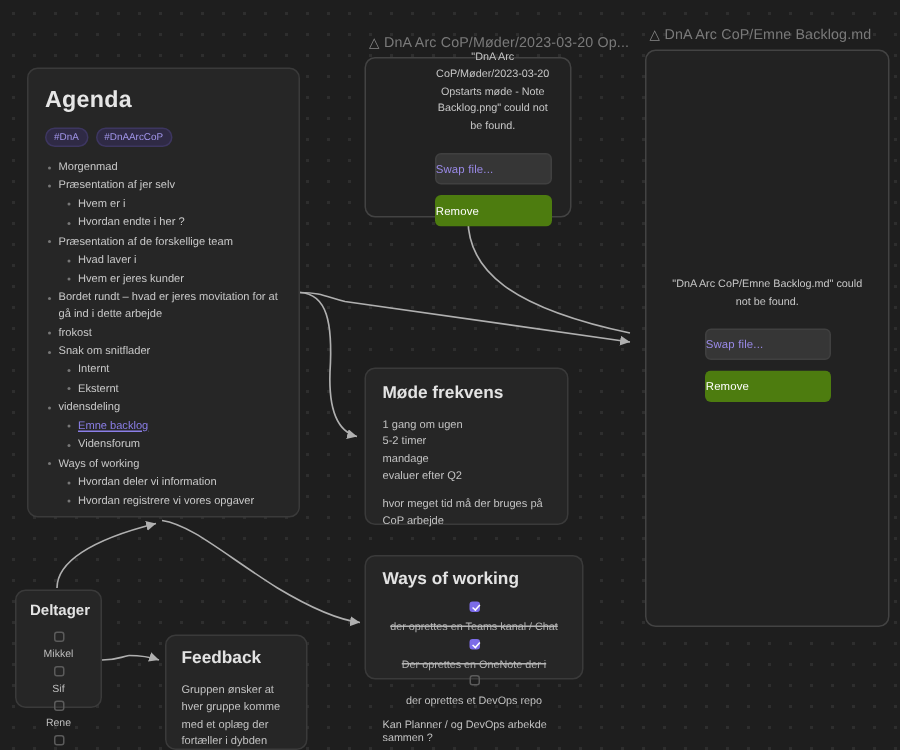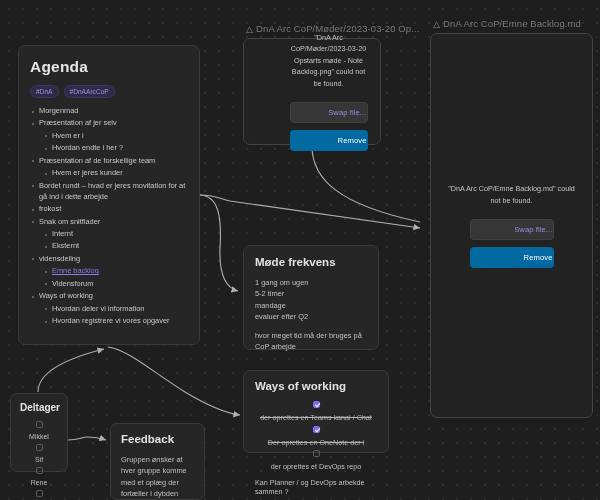--- a/index.html
+++ b/index.html
@@ -103,27 +103,27 @@
   .missing-wrap {
     height: 100%; display: flex; flex-direction: column;
     align-items: center; justify-content: center; padding: 0 12px;
   }
   #file2 .missing-wrap { justify-content: center; }
   .missing-msg {
     font-size: 7.2px; color: #c6c6c6; text-align: center;
     line-height: 1.6; margin-bottom: 13px;
   }
   .btn {
-    display: block; width: 100%; text-align: right;
+    display: block; width: 100%; text-align: left;
     font-size: 7.6px; border-radius: 4px; padding: 5px 0;
     border: 1px solid transparent; cursor: pointer;
     margin-bottom: 7px; letter-spacing: .1px;
   }
   .btn-secondary { background: #363636; color: #9a8ae8; border-color: #404040; }
-  .btn-danger { background: #0369a1; color: #ffffff; }
+  .btn-danger { background: #4d7c0f; color: #ffffff; }
   #file1 .btn { width: 78px; }
   #file2 .btn { width: 84px; }
   .btn:last-child { margin-bottom: 0; }
 </style>
 </head>
 <body>
 
 <div id="canvas">
 
   <svg class="edges">
@@ -152,20 +152,21 @@
     <div class="tags">
       <span class="tag">#DnA</span>
       <span class="tag">#DnAArcCoP</span>
     </div>
     <ul class="agenda-list">
         <li class="">Morgenmad</li>
         <li class="">Præsentation af jer selv</li>
         <li class="lvl2">Hvem er i</li>
         <li class="lvl2">Hvordan endte i her ?</li>
         <li class="">Præsentation af de forskellige team</li>
+        <li class="lvl2">Hvad laver i</li>
         <li class="lvl2">Hvem er jeres kunder</li>
         <li class="">Bordet rundt – hvad er jeres movitation for at gå ind i dette arbejde</li>
         <li class="">frokost</li>
         <li class="">Snak om snitflader</li>
         <li class="lvl2">Internt</li>
         <li class="lvl2">Eksternt</li>
         <li class="">vidensdeling</li>
         <li class="lvl2"><span class="ilink">Emne backlog</span></li>
         <li class="lvl2">Vidensforum</li>
         <li class="">Ways of working</li>

